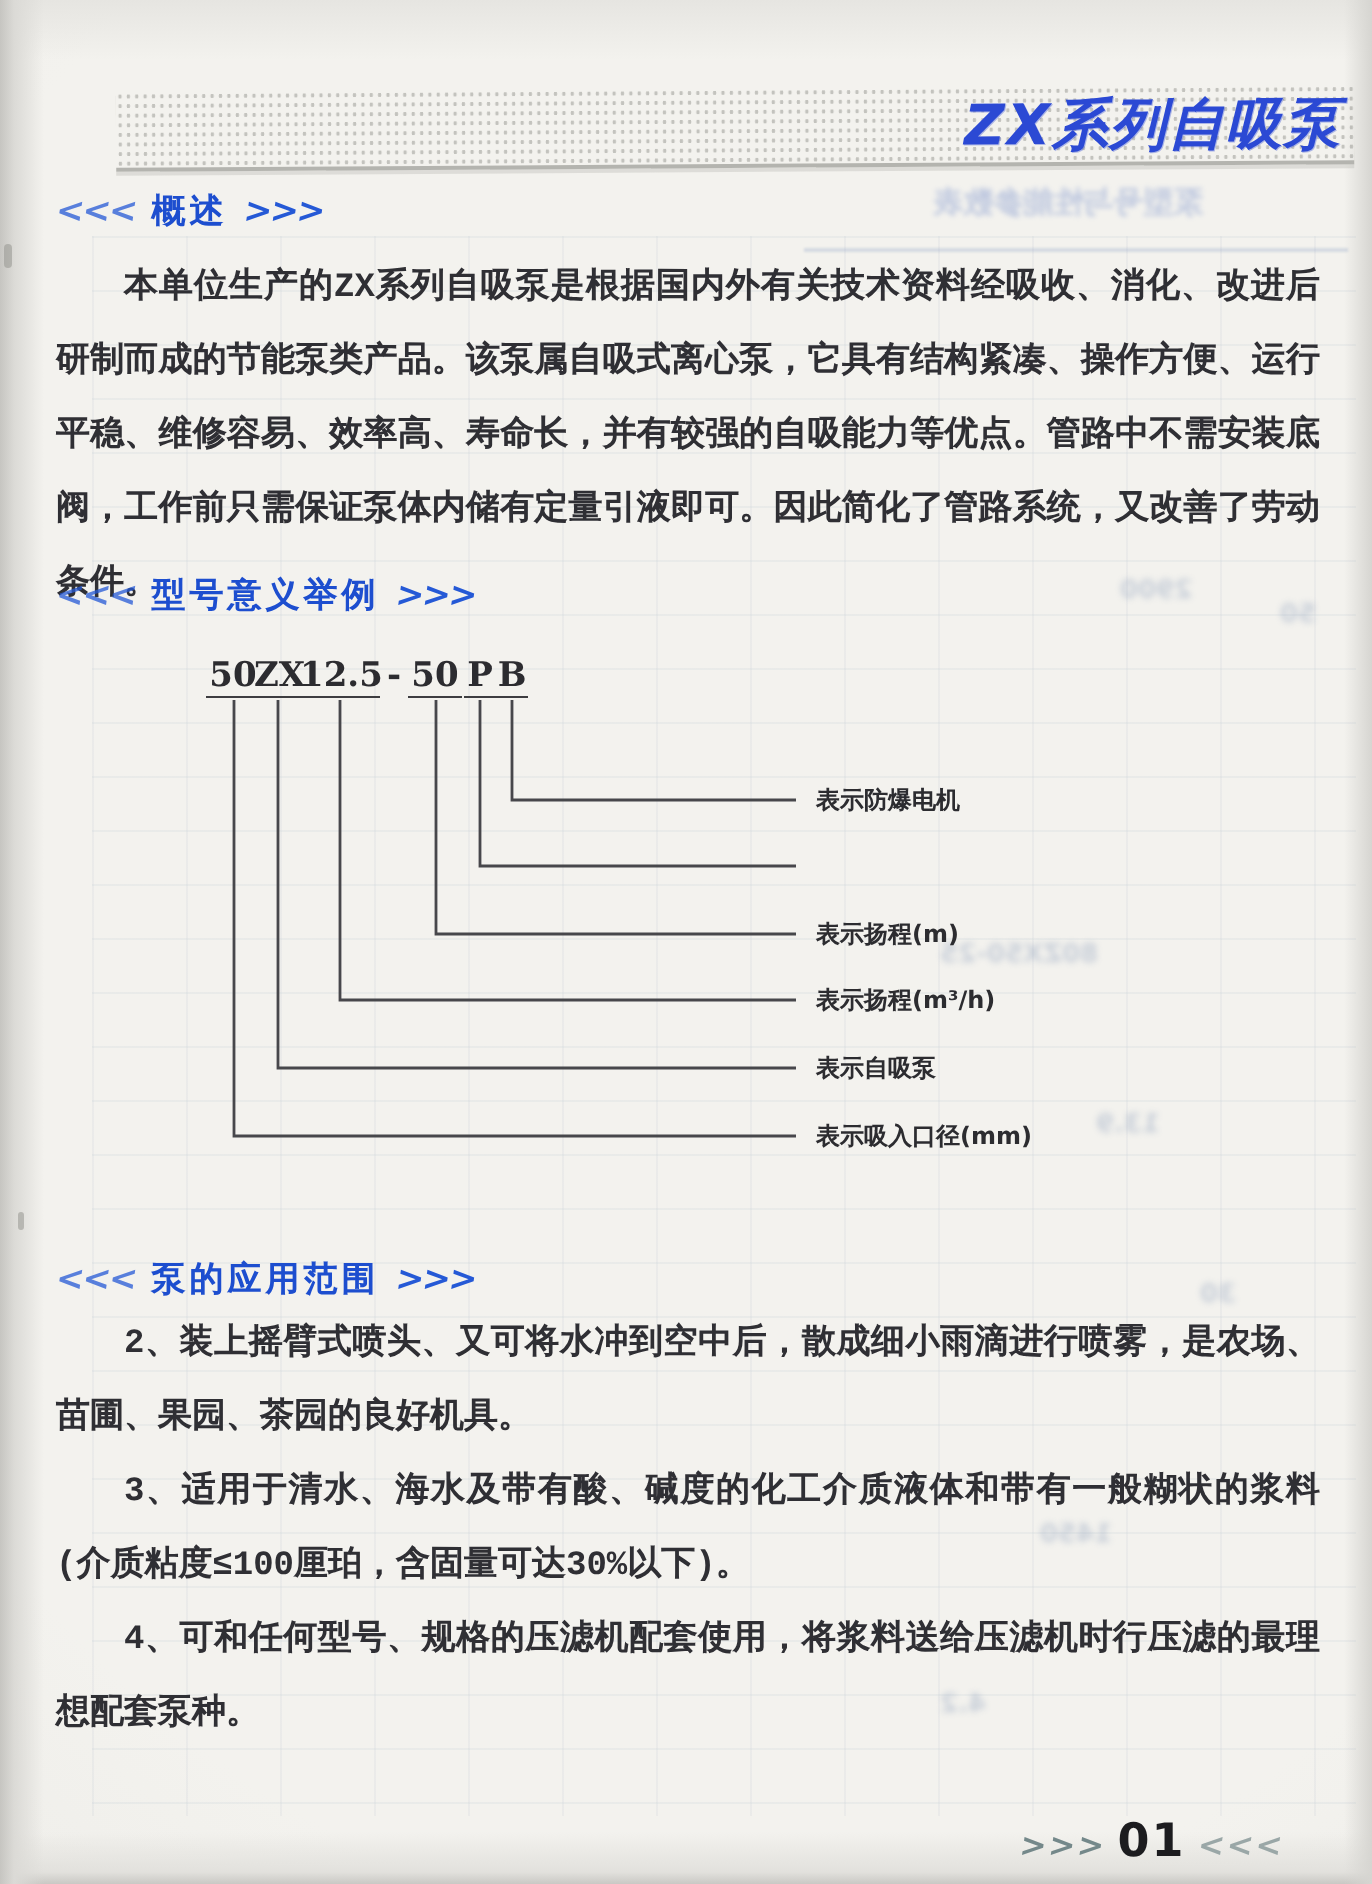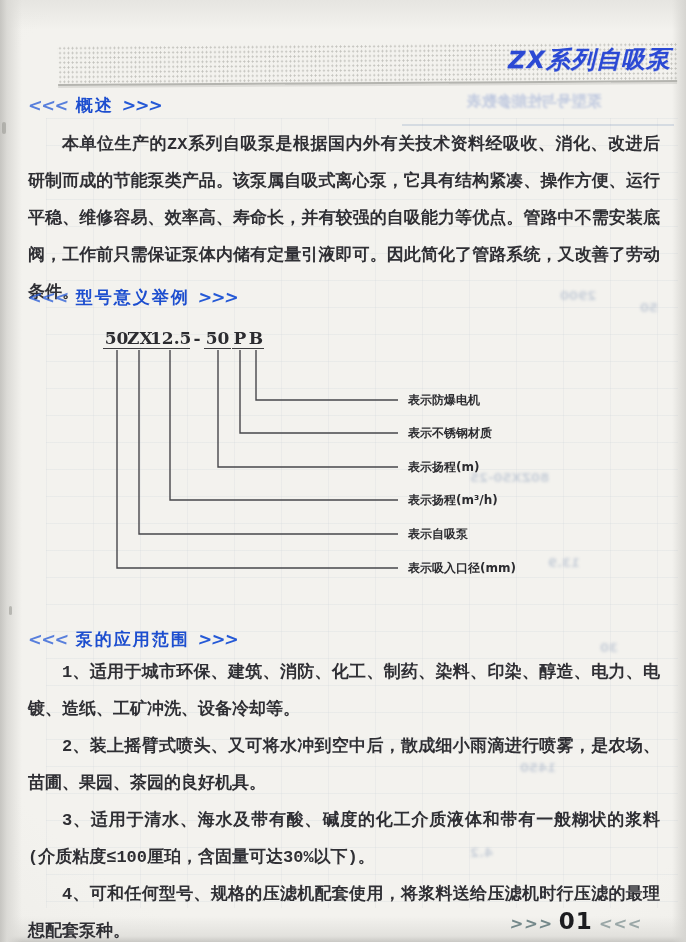--- a/index.html
+++ b/index.html
@@ -51,21 +51,21 @@
   .band{
     position:absolute;top:44px;left:58px;right:9px;height:38px;
     transform:rotate(-.35deg);
     background-image:radial-gradient(rgba(148,148,142,.5) .8px, rgba(0,0,0,0) 1px);
     background-size:4.2px 4.8px;
     border-bottom:2px solid #b4b4af;
     box-shadow:0 2px 0 rgba(180,180,175,.35);
   }
   .band-title{
     position:absolute;right:6px;top:1px;
-    font-size:24px;font-weight:bold;font-style:italic;letter-spacing:1px;
+    font-size:28px;font-weight:bold;font-style:italic;letter-spacing:1px;
     color:#2b49d4;
     text-shadow:.5px .5px 0 rgba(43,73,212,.35);
     border-bottom:3px double rgba(150,150,145,.0);
   }
 
   
   .sec-head{
     position:absolute;left:28px;white-space:nowrap;
     font-size:17px;font-weight:bold;color:#1d4ecf;
   }
@@ -155,32 +155,30 @@
         <path d="M256,24 V74  H398"></path>
         <path d="M240,24 V107 H398"></path>
         <path d="M218,24 V141 H398"></path>
         <path d="M170,24 V174 H398"></path>
         <path d="M139,24 V208 H398"></path>
         <path d="M117,24 V242 H398"></path>
       </g>
     </svg>
 
     <div class="dlabel" style="top:63px;">表示防爆电机</div>
-    <div class="dlabel" style="top:96px;">表示不锈钢材质</div>
     <div class="dlabel" style="top:130px;">表示扬程(m)</div>
     <div class="dlabel" style="top:163px;">表示扬程(m³/h)</div>
     <div class="dlabel" style="top:197px;">表示自吸泵</div>
     <div class="dlabel" style="top:231px;">表示吸入口径(mm)</div>
   </div>
 
   <div class="sec-head" style="top:628px;">
     <span class="chev light">&lt;&lt;&lt;</span><span class="sec-title">泵的应用范围</span><span class="chev">&gt;&gt;&gt;</span>
   </div>
   <div class="para" style="top:654px;">
-    <p>1、适用于城市环保、建筑、消防、化工、制药、染料、印染、醇造、电力、电镀、造纸、工矿冲洗、设备冷却等。</p>
     <p>2、装上摇臂式喷头、又可将水冲到空中后，散成细小雨滴进行喷雾，是农场、苗圃、果园、茶园的良好机具。</p>
     <p>3、适用于清水、海水及带有酸、碱度的化工介质液体和带有一般糊状的浆料(介质粘度≤100厘珀，含固量可达30%以下)。</p>
     <p>4、可和任何型号、规格的压滤机配套使用，将浆料送给压滤机时行压滤的最理想配套泵种。</p>
   </div>
 
   <div class="footer">
     <span class="arr-l">&gt;&gt;&gt;</span><span class="pg">01</span><span class="arr-r">&lt;&lt;&lt;</span>
   </div>
 
 </div>

